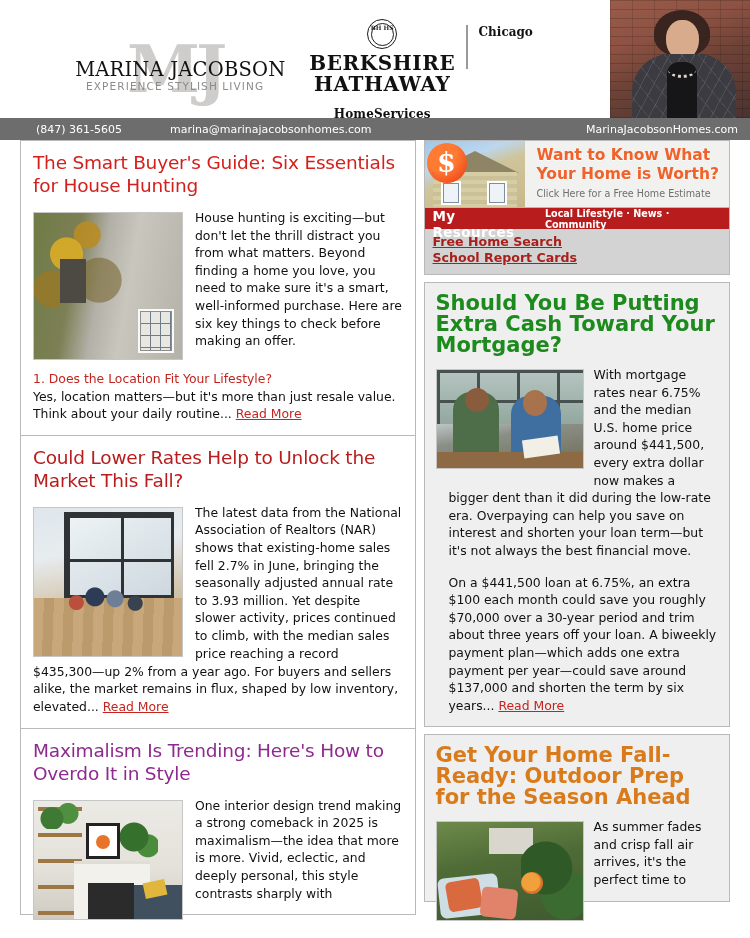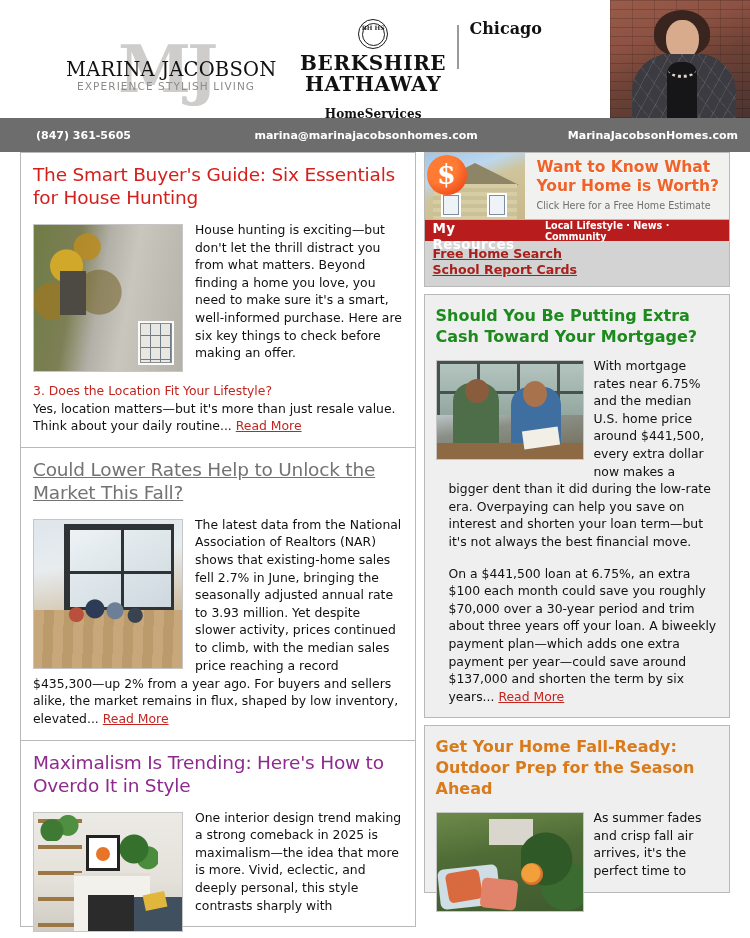--- a/index.html
+++ b/index.html
@@ -149,23 +149,24 @@
     margin-top: 12px;
   }
   .bhhs-div {
     width: 1.3px;
     height: 44px;
     background: #9a9a9a;
     margin-top: 6px;
   }
   .bhhs-city {
     font-family: "DejaVu Serif", serif;
-    font-size: 16px;
+    font-size: 12px;
     font-weight: bold;
     color: #111;
+    margin-top: 6px;
   }
   .agent-photo {
     position: absolute;
     right: 0; top: 0;
     width: 140px;
     height: 118px;
     background: linear-gradient(160deg,#9a5c4a 0%, #8d5243 30%, #6e4236 55%, #4a3330 100%);
     overflow: hidden;
   }
   .agent-photo .bricks {
@@ -215,33 +216,34 @@
   .agent-photo .necklace {
     position: absolute;
     left: 58px; top: 62px;
     width: 28px; height: 13px;
     border-bottom: 3px dotted #ddd3c6;
     border-radius: 0 0 50% 50%;
   }
 
   
   .contactbar {
-    height: 34px;
+    height: 22px;
     background: #6d6d6d;
     color: #ffffff;
     display: flex;
     align-items: center;
     font-family: "DejaVu Sans", sans-serif;
-    font-weight: bold;
+    font-weight: normal;
     font-size: 11px;
     box-sizing: border-box;
     padding: 0 12px 0 36px;
+    gap: 48px;
   }
   .contactbar .phone { flex: 0 0 auto; }
-  .contactbar .email { flex: 1 1 auto; text-align: right; padding-right: 90px; }
+  .contactbar .email { flex: 1 1 auto; text-align: left; padding-right: 90px; }
   .contactbar .site { flex: 0 0 auto; }
 
   
   .columns {
     display: flex;
     gap: 0;
     padding: 0 20px 0 20px;
     box-sizing: border-box;
     height: 772px;
     background: #ffffff;
@@ -268,21 +270,21 @@
   .article.first { border-top: 1px solid #b9b9b9; }
   .headline {
     font-family: "DejaVu Sans", sans-serif;
     font-size: 18.5px;
     line-height: 23px;
     font-weight: normal;
     margin: 0 0 12px 0;
     letter-spacing: -0.2px;
   }
   .h-red { color: #d3201c; }
-  .h-blue { color: #737373; text-decoration: underline; }
+  .h-blue { color: #b91c1c; }
   .h-purple { color: #8e2a8e; }
   .h-green { color: #1d8a1d; }
   .h-orange { color: #d97b1b; }
 
   .body-txt {
     font-family: "DejaVu Sans", sans-serif;
     font-size: 12.4px;
     line-height: 17.6px;
     color: #111;
   }
@@ -497,21 +499,21 @@
 
   .side-article {
     border: 1px solid #b9b9b9;
     background: #efefef;
     padding: 10px 11px 12px 11px;
     box-sizing: border-box;
     margin-top: 7px;
   }
   .side-headline {
     font-family: "DejaVu Sans", sans-serif;
-    font-size: 16px;
+    font-size: 21px;
     line-height: 21px;
     margin: 0 0 10px 0;
   }
   .side-body {
     font-family: "DejaVu Sans", sans-serif;
     font-size: 12.4px;
     line-height: 17.6px;
     color: #111;
   }
   .side-body p { margin: 0 0 14px 13px; }
@@ -617,21 +619,21 @@
     <div class="col-left">
 
       <div class="article first">
         <h2 class="headline h-red">The Smart Buyer's Guide: Six Essentials for House Hunting</h2>
         <div class="thumb img-house">
           <div class="door"></div>
           <div class="win"></div>
         </div>
         <div class="body-txt">House hunting is exciting—but don't let the thrill distract you from what matters. Beyond finding a home you love, you need to make sure it's a smart, well-informed purchase. Here are six key things to check before making an offer.</div>
         <div class="clear"></div>
-        <div class="sub-red">3. Does the Location Fit Your Lifestyle?</div>
+        <div class="sub-red">1. Does the Location Fit Your Lifestyle?</div>
         <div class="body-txt"><span>Yes, location matters—but it's more than just resale value. Think about your daily routine...</span> <a class="readmore" href="#">Read More</a></div>
       </div>
 
       <div class="article">
         <h2 class="headline h-blue">Could Lower Rates Help to Unlock the Market This Fall?</h2>
         <div class="thumb img-loft">
           <div class="glass"></div>
           <div class="floor"></div>
           <div class="people"></div>
         </div>

